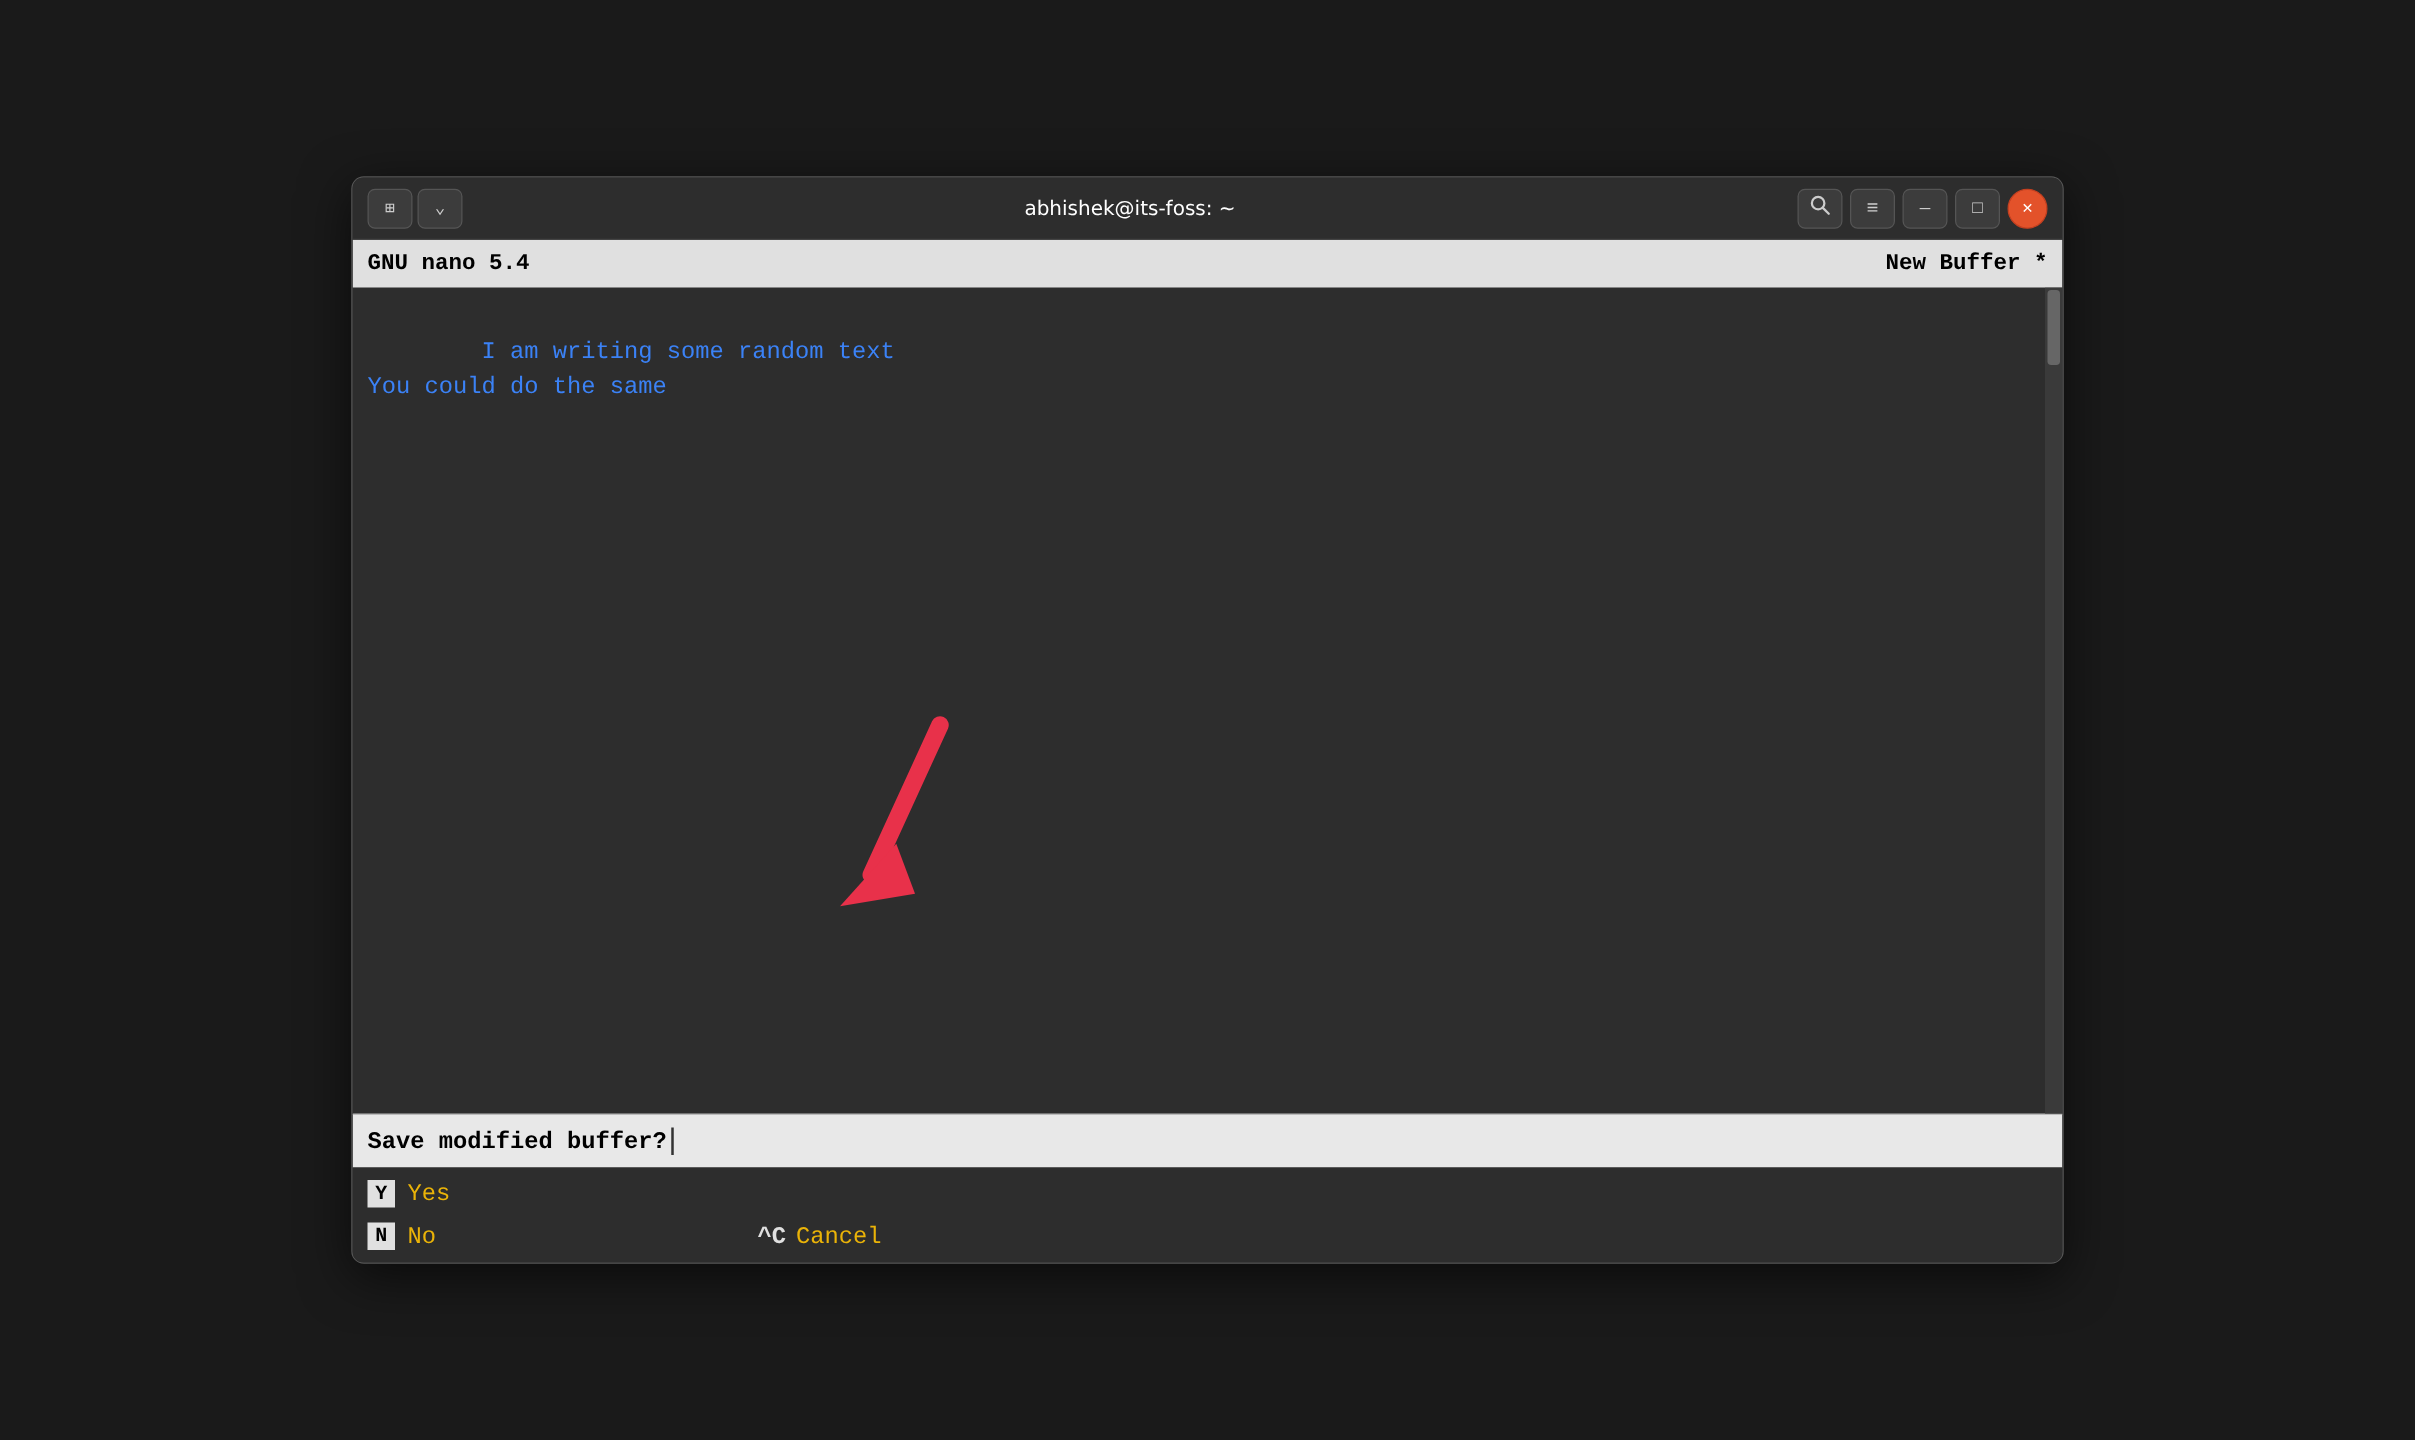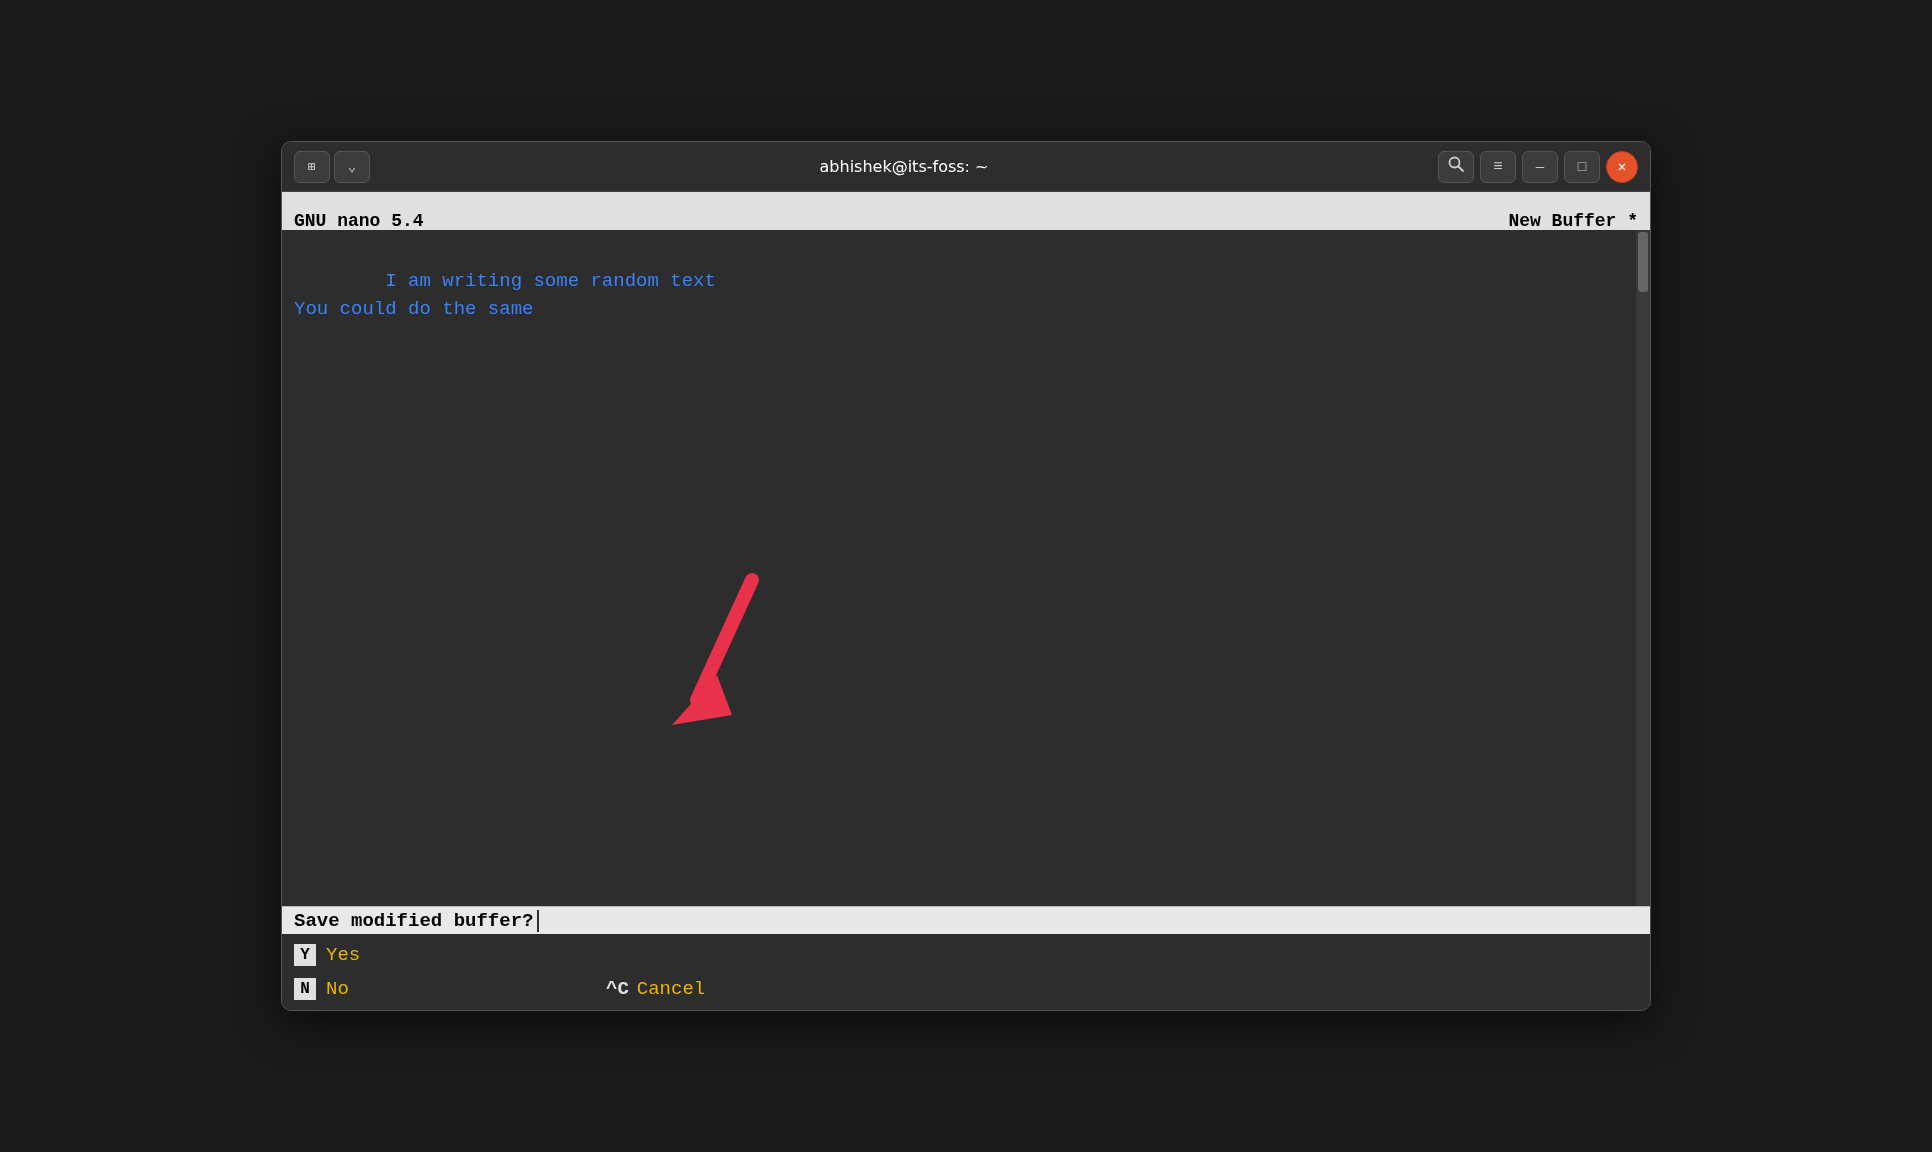--- a/index.html
+++ b/index.html
@@ -82,29 +82,29 @@
       color: white !important;
       border-radius: 50% !important;
       width: 32px !important;
       height: 32px !important;
     }
 
     
     .nano-header {
       background: #e0e0e0;
       color: #000;
-      padding: 19px 12px;
+      padding: 0 12px;
       font-size: 18px;
       font-family: 'Courier New', Courier, monospace;
       font-weight: bold;
       display: flex;
       justify-content: space-between;
       flex-shrink: 0;
       height: 38px;
-      align-items: flex-start;
+      align-items: center;
     }
 
     
     .nano-content {
       flex: 1;
       padding: 8px 12px;
       color: #3b82f6;
       font-size: 19px;
       font-family: 'Courier New', Courier, monospace;
       line-height: 1.5;
@@ -123,21 +123,21 @@
       top: 340px;
       width: 120px;
       height: 160px;
       pointer-events: none;
     }
 
     
     .nano-prompt {
       background: #e8e8e8;
       color: #000;
-      height: 28px;
+      height: 43px;
       display: flex;
       align-items: center;
       padding: 0 12px;
       font-size: 19px;
       font-family: 'Courier New', Courier, monospace;
       font-weight: bold;
       flex-shrink: 0;
       border-top: 1px solid #bbb;
     }
 

